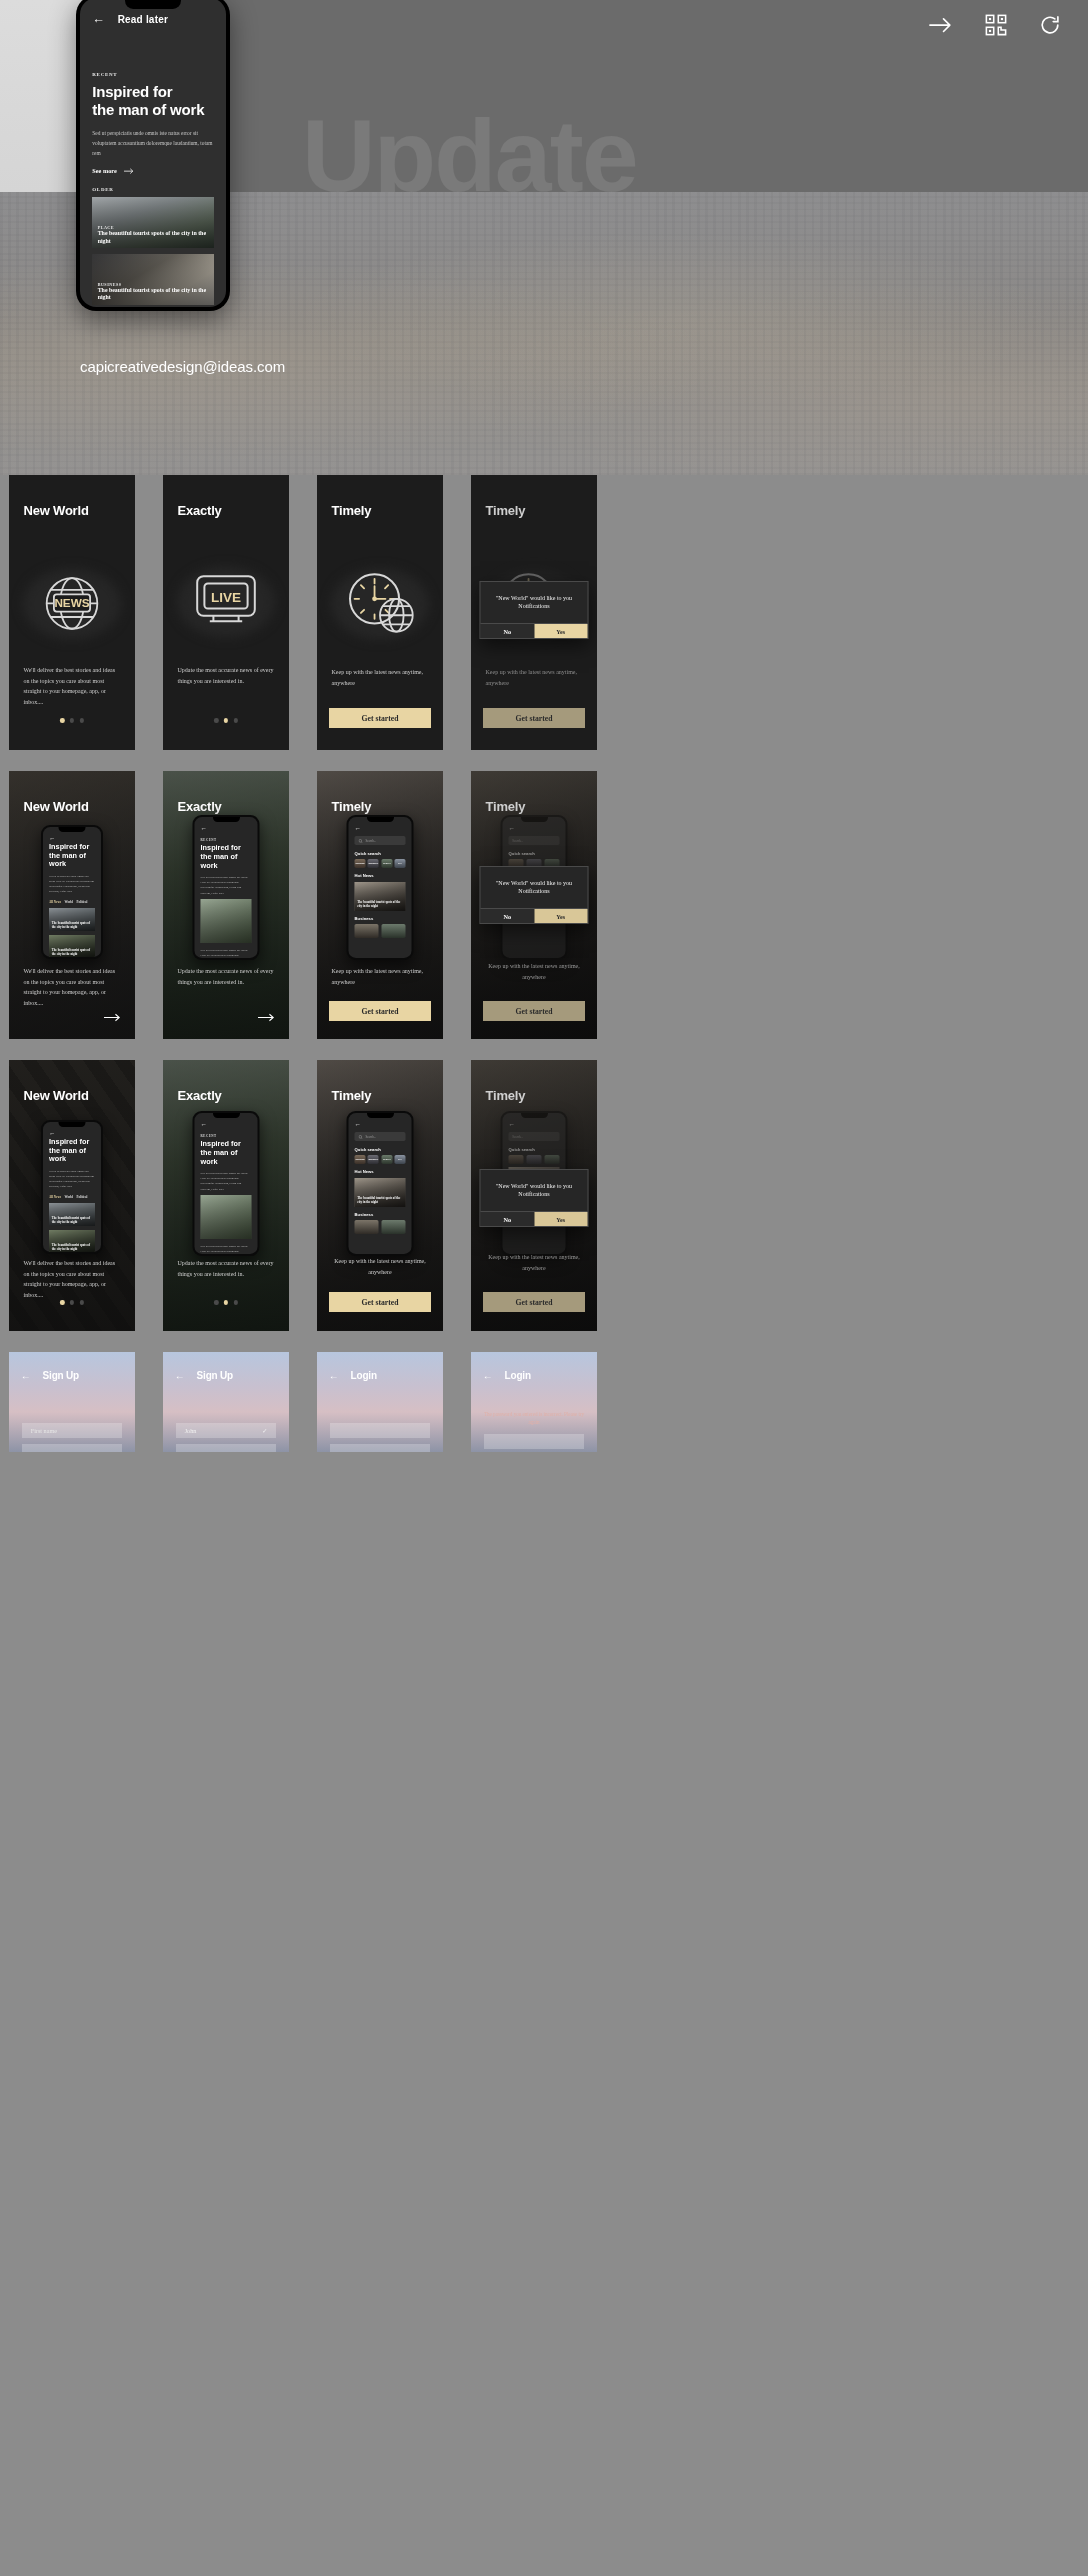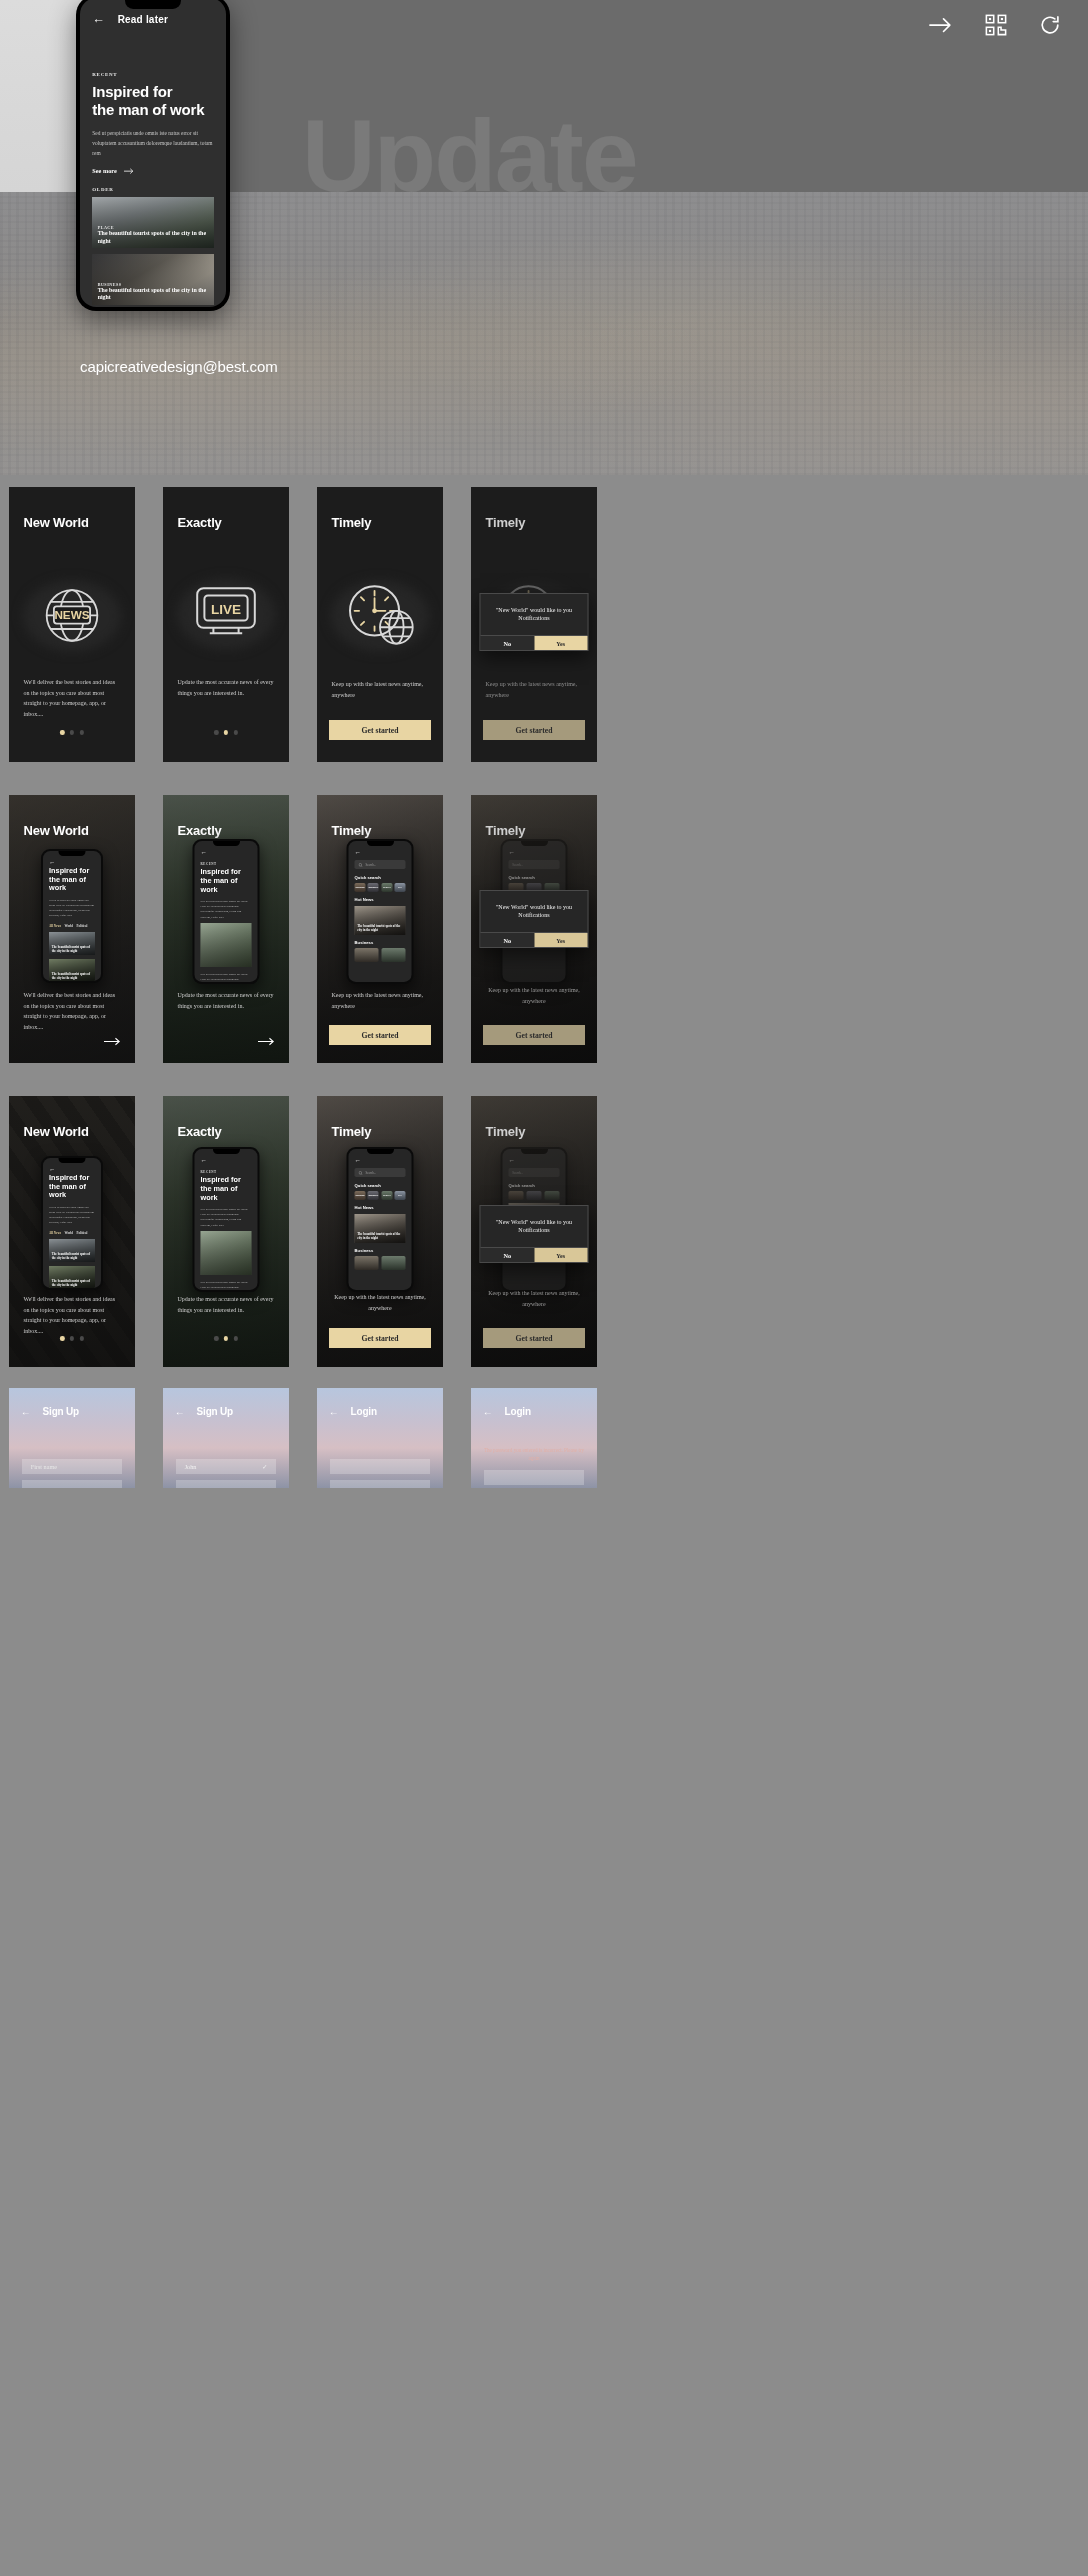--- a/index.html
+++ b/index.html
@@ -87,21 +87,21 @@
 
   #hero-text { position: absolute; left: 80px; top: 345px; }
   #hero-text h1 { color:#fff; font-size:28px; font-weight:bold; line-height:1.19; letter-spacing:-0.4px; }
   #hero-text .mail { color:#fff; font-size:15px; margin-top: 12.7px; letter-spacing:-0.1px; }
 
   
   #grid { position: relative; padding: 0 9px; }
   .row { display: flex; gap: 28px; margin-bottom: 21px; }
   .card {
     width: 126px; min-width:126px; height: 275px; position: relative;
-    overflow: hidden; background: #1c1c1c; margin-top: 12px;
+    overflow: hidden; background: #1c1c1c;
   }
   .row.r1 .card { height: 275px; }
   .row.r2 .card { height: 268px; }
   .row.r3 .card { height: 271px; }
   .card-title {
     position:absolute; left: 14.5px; top: 28px; color:#fff;
     font-size: 13px; font-weight: bold; letter-spacing:-0.2px; z-index: 5;
   }
   .card-desc {
     position:absolute; left: 14.5px; right: 14.5px; color:#cfcfcf;
@@ -252,21 +252,21 @@
         <div class="im2"></div>
         <div class="cap">
           <div class="k">BUSINESS</div>
           <div class="t">The beautiful tourist spots of the city in the night</div>
         </div>
       </div>
     </div>
   </div>
 
   <div id="hero-text">
-    <div class="mail">capicreativedesign@best.com</div>
+    <div class="mail">capicreativedesign@ideas.com</div>
   </div>
 </div>
 
 <div id="grid">
 
   <div class="row r1">
 
     <div class="card">
       <div class="card-title">New World</div>
       <div class="illus" style="top:92px;">

